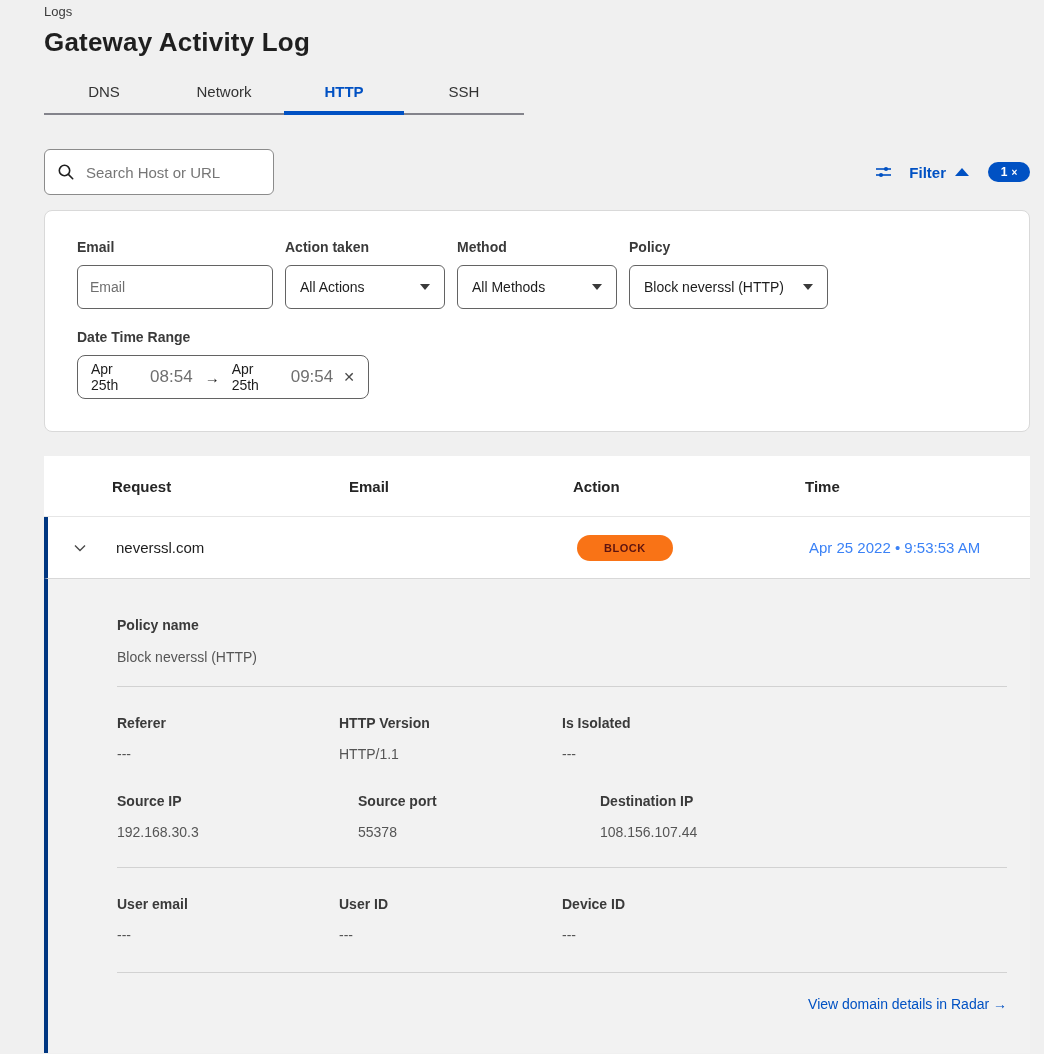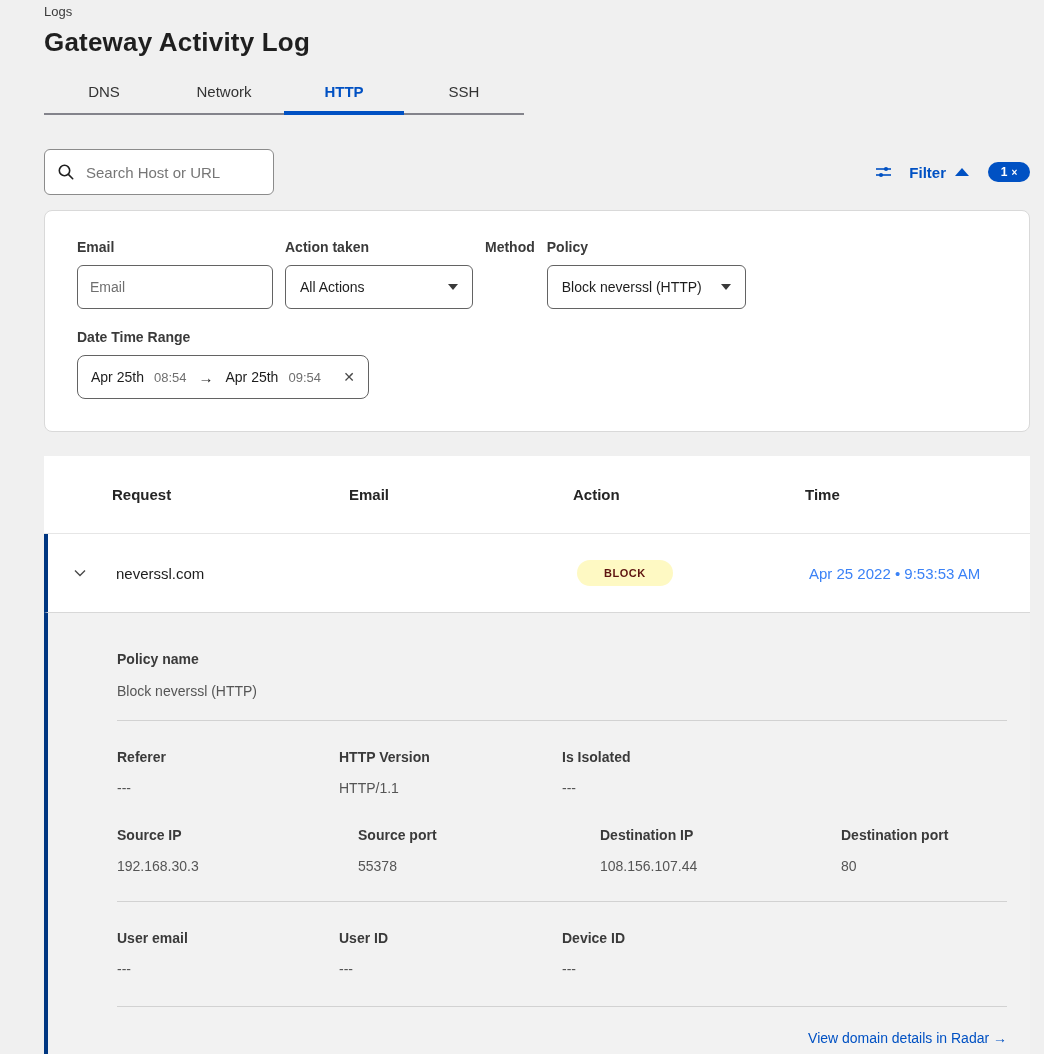--- a/index.html
+++ b/index.html
@@ -34,39 +34,39 @@
     display:flex; align-items:center; justify-content:center; gap:4px; font-size:12px; font-weight:700; cursor:pointer; padding:0 9px; }
   .filter-badge .clear { font-size:10px; }
 
   
   .filter-panel { margin-top:15px; background:#fff; border:1px solid #d9d9d9; border-radius:8px; padding:28px 32px 32px; }
   .fields { display:flex; gap:12px; }
   .field { display:block; }
   .f-label { font-size:14px; font-weight:700; color:#3a3a3a; line-height:16px; margin-bottom:10px; }
   .text-input { width:196px; height:44px; border:1px solid #636363; border-radius:6px; padding:0 12px; font-size:14px; font-family:inherit; color:#1d1d1d; }
   .text-input::placeholder { color:#6f6f6f; }
-  .select { width:188px; height:44px; border:1px solid #636363; border-radius:6px; background:#fff; cursor:pointer;
+  .select { width:160px; height:44px; border:1px solid #636363; border-radius:6px; background:#fff; cursor:pointer;
     display:flex; align-items:center; justify-content:space-between; padding:0 14px; font-size:14px; color:#1d1d1d; }
   .select.wide { width:199px; }
   .caret-down { width:0; height:0; border-left:5px solid transparent; border-right:5px solid transparent; border-top:6px solid #3a3a3a; }
   .date-section { margin-top:20px; }
   .date-range { width:292px; height:44px; border:1px solid #636363; border-radius:8px; background:#fff; cursor:pointer;
     display:flex; align-items:center; padding:0 13px; gap:10px; font-size:14px; }
   .d-date { color:#1d1d1d; font-size:14px; }
-  .d-time { color:#6f6f6f; font-size:13px; }
+  .d-time { color:#6f6f6f; font-size:17px; }
   .d-arrow { color:#1d1d1d; font-size:15px; padding:0 2px; }
   .d-close { margin-left:auto; color:#4a4a4a; font-size:14px; cursor:pointer; }
 
   
   .table-card { margin-top:24px; background:#fff; }
-  .thead, .log-row { display:grid; grid-template-columns:68px 237px 224px 232px 1fr; align-items:center; height:78px; }
+  .thead, .log-row { display:grid; grid-template-columns:68px 237px 224px 232px 1fr; align-items:center; height:61px; }
   .thead { font-size:15px; font-weight:700; color:#252525; border-bottom:1px solid #e6e6e6; }
   .log-row { border-left:4px solid #003681; font-size:15px; cursor:pointer; }
   .log-row .cell-chevron { display:flex; justify-content:center; margin-left:-4px; cursor:pointer; }
-  .block-badge { display:inline-block; background:#fef9c3; color:#5e1410; font-size:11px; font-weight:700;
+  .block-badge { display:inline-block; background:#f97316; color:#5e1410; font-size:11px; font-weight:700;
     letter-spacing:.5px; padding:7px 27px; border-radius:999px; }
   .cell-time { color:#3b82f6; }
 
   
   .detail { border-left:4px solid #003681; border-top:1px solid #d8d8d8; background:#f2f2f2; padding:0 23px 40px 69px; }
   .dgrid { display:grid; grid-template-columns:222px 223px 222px 1fr; }
   .d-label { font-size:14px; font-weight:700; color:#3a3a3a; line-height:16px; }
   .d-value { font-size:14px; color:#555; margin-top:13px; line-height:21px; }
   .sec-policy { padding:38px 0 18px; }
   .sec-policy .d-value { margin-top:14px; }
@@ -128,20 +128,24 @@
       </div>
       <div class="field">
         <div class="f-label">Action taken</div>
         <div class="select">
           <span>All Actions</span>
           <span class="caret-down"></span>
         </div>
       </div>
       <div class="field">
         <div class="f-label">Method</div>
+        <div class="select">
+          <span>All Methods</span>
+          <span class="caret-down"></span>
+        </div>
       </div>
       <div class="field">
         <div class="f-label">Policy</div>
         <div class="select wide">
           <span>Block neverssl (HTTP)</span>
           <span class="caret-down"></span>
         </div>
       </div>
     </div>
     <div class="date-section">
@@ -212,24 +216,20 @@
             <div class="d-value">192.168.30.3</div>
           </div>
           <div>
             <div class="d-label">Source port</div>
             <div class="d-value">55378</div>
           </div>
           <div>
             <div class="d-label">Destination IP</div>
             <div class="d-value">108.156.107.44</div>
           </div>
-          <div>
-            <div class="d-label">Destination port</div>
-            <div class="d-value">80</div>
-          </div>
         </div>
       </div>
       <div class="divider"></div>
 
       <div class="sec-user dgrid">
         <div>
           <div class="d-label">User email</div>
           <div class="d-value">---</div>
         </div>
         <div>

